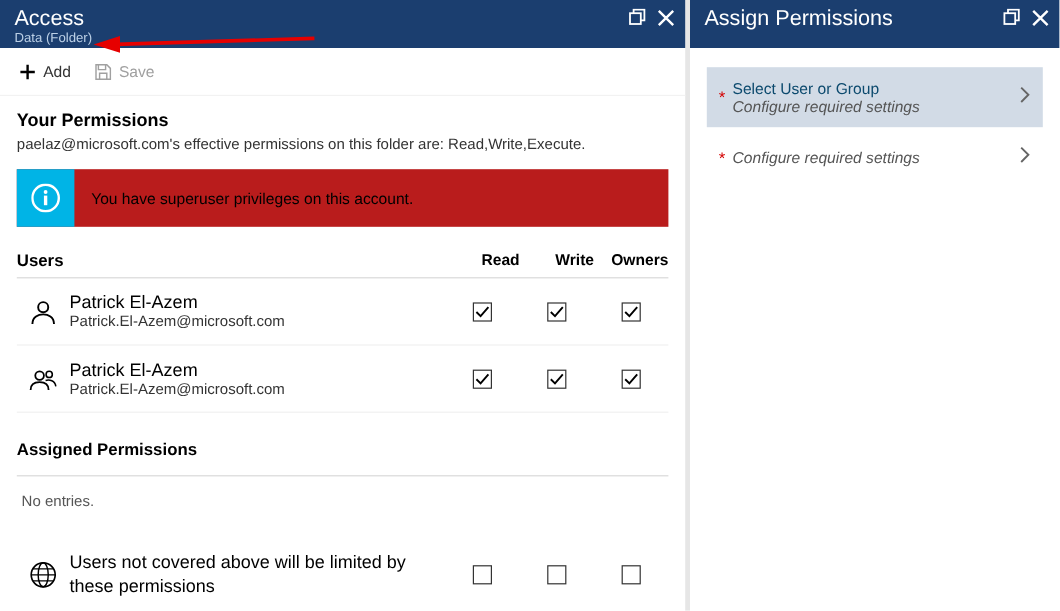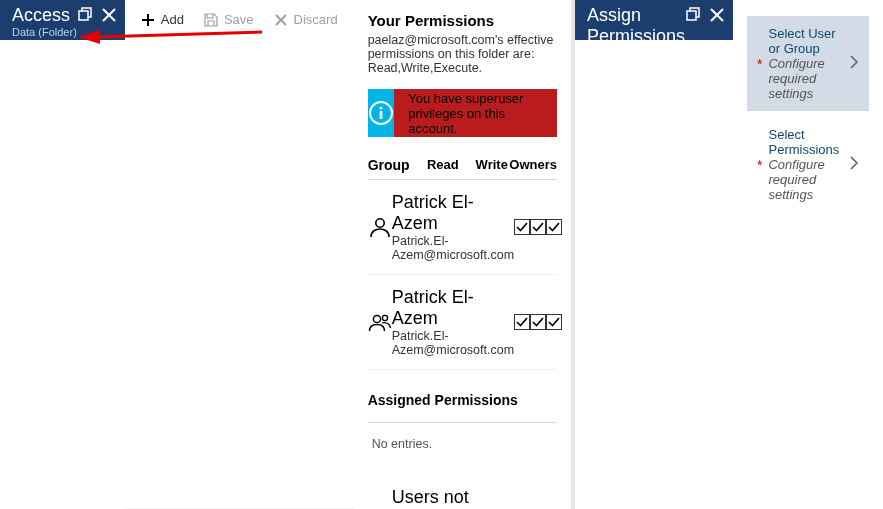--- a/index.html
+++ b/index.html
@@ -1,17 +1,17 @@
 <!DOCTYPE html>
 <html><head>
 <meta charset="utf-8">
 <style>
   *{box-sizing:border-box;margin:0;padding:0;font-family:"Segoe UI",Arial,sans-serif}
   body{width:883px;height:509px;overflow:hidden;background:#fff;display:flex;position:relative}
-  .panel{display:flex;flex-direction:row;height:509px}
+  .panel{display:flex;flex-direction:column;height:509px}
   .panel-left{width:575px;border-right:4px solid #e6e6e6}
   .panel-right{flex:1}
   .titlebar{background:#1b3e6f;color:#fff;display:flex;align-items:flex-start;padding:5px 8px 4px 12px;height:40px}
   .titlebar .t-text{flex:1}
   .titlebar .t-title{font-size:18px;font-weight:400}
   .titlebar .t-sub{font-size:11px;color:#bcd0e6;margin-top:0px}
   .titlebar .win-icons{display:flex;gap:8px;align-items:center;padding-top:2px}
   .win-icons svg{width:16px;height:16px;cursor:pointer}
   .toolbar{display:flex;align-items:flex-start;gap:4px;padding:8px 8px;border-bottom:1px solid #f2f2f2}
   .tbtn{display:flex;align-items:center;gap:6px;padding:4px 8px;font-size:13px;color:#333;cursor:pointer}
@@ -26,21 +26,21 @@
   .info-text{padding-left:14px;font-size:13px}
   .section-title{font-size:14px;font-weight:600;padding-bottom:14px;border-bottom:1px solid #d9d9d9;margin-top:4px}
   .perm-header{display:flex;padding:0 0 6px 0;border-bottom:1px solid #d9d9d9}
   .perm-header .label-col{flex:1;font-size:14px;font-weight:600}
   .col-h{width:62px;text-align:right;font-size:13px;font-weight:600}
   .row{display:flex;align-items:center;padding:12px 0;border-bottom:1px solid #f0f0f0}
   .row.noborder{border-bottom:none}
   .row .iconcell{width:44px;display:flex;justify-content:center}
   .row .iconcell svg{width:24px;height:24px}
   .row .namecell{flex:1}
-  .row .namecell .n1{font-size:18px}
+  .row .namecell .n1{font-size:15px}
   .row .namecell .n2{font-size:12.5px;color:#333}
   .cbcell{width:62px;display:flex;justify-content:center}
   .cb{width:16px;height:16px;border:1px solid #333;display:flex;align-items:center;justify-content:center}
   .cb svg{width:12px;height:12px}
   .noentries{font-size:12.5px;color:#555;padding:14px 4px 22px}
   
   .rcontent{padding:16px 14px}
   .setting-row{display:flex;align-items:center;padding:10px 10px;cursor:pointer;margin-bottom:6px}
   .setting-row.active{background:#d2dbe6}
   .req{color:#d40000;font-size:14px;margin-right:6px;line-height:1}
@@ -78,45 +78,39 @@
           <path d="M7 1 V13 M1 7 H13" stroke="#000" stroke-width="2"></path>
         </svg>
       <span>Add</span>
     </div>
     <div class="tbtn disabled">
       <svg viewBox="0 0 14 14">
           <path d="M1 1 H10 L13 4 V13 H1 Z M3 1 V5 H9 V1 M4 8 H10 V13 H4 Z" fill="none" stroke="#a0a0a0" stroke-width="1.2"></path>
         </svg>
       <span>Save</span>
     </div>
-    <div class="tbtn disabled">
-      <svg viewBox="0 0 14 14">
-          <path d="M2 2 L12 12 M12 2 L2 12" stroke="#a0a0a0" stroke-width="2"></path>
-        </svg>
-      <span>Discard</span>
-    </div>
   </div>
 
   <div class="content">
     <div class="section-h">Your Permissions</div>
     <div class="desc">paelaz@microsoft.com's effective permissions on this folder are: Read,Write,Execute.</div>
 
     <div class="info-banner">
       <div class="info-icon-box">
         <svg viewBox="0 0 24 24">
             <circle cx="12" cy="12" r="11" fill="none" stroke="#fff" stroke-width="2"></circle>
             <circle cx="12" cy="7" r="1.6" fill="#fff"></circle>
             <rect x="10.6" y="10" width="2.8" height="8" fill="#fff"></rect>
           </svg>
       </div>
       <div class="info-text">You have superuser privileges on this account.</div>
     </div>
 
     <div class="perm-header">
-      <div class="label-col">Group</div>
+      <div class="label-col">Users</div>
       <div class="col-h">Read</div>
       <div class="col-h">Write</div>
       <div class="col-h">Owners</div>
     </div>
 
     <div class="row">
       <div class="iconcell">
         <svg viewBox="0 0 24 24">
             <circle cx="12" cy="8" r="4.2" fill="none" stroke="#000" stroke-width="1.6"></circle>
             <path d="M3 22 C3 16 8 14 12 14 C16 14 21 16 21 22" fill="none" stroke="#000" stroke-width="1.6"></path>
@@ -235,21 +229,20 @@
         <div class="st-title">Select User or Group</div>
         <div class="st-sub">Configure required settings</div>
       </div>
       <span class="chev"><svg viewBox="0 0 10 14">
             <path d="M2 1 L8 7 L2 13" fill="none" stroke="#666" stroke-width="1.6"></path>
           </svg></span>
     </div>
     <div class="setting-row">
       <span class="req">*</span>
       <div class="setting-text">
-        <div class="st-title">Select Permissions</div>
         <div class="st-sub">Configure required settings</div>
       </div>
       <span class="chev"><svg viewBox="0 0 10 14">
             <path d="M2 1 L8 7 L2 13" fill="none" stroke="#666" stroke-width="1.6"></path>
           </svg></span>
     </div>
   </div>
 </div>
 
 <svg class="arrow-anno" width="190" height="18">

